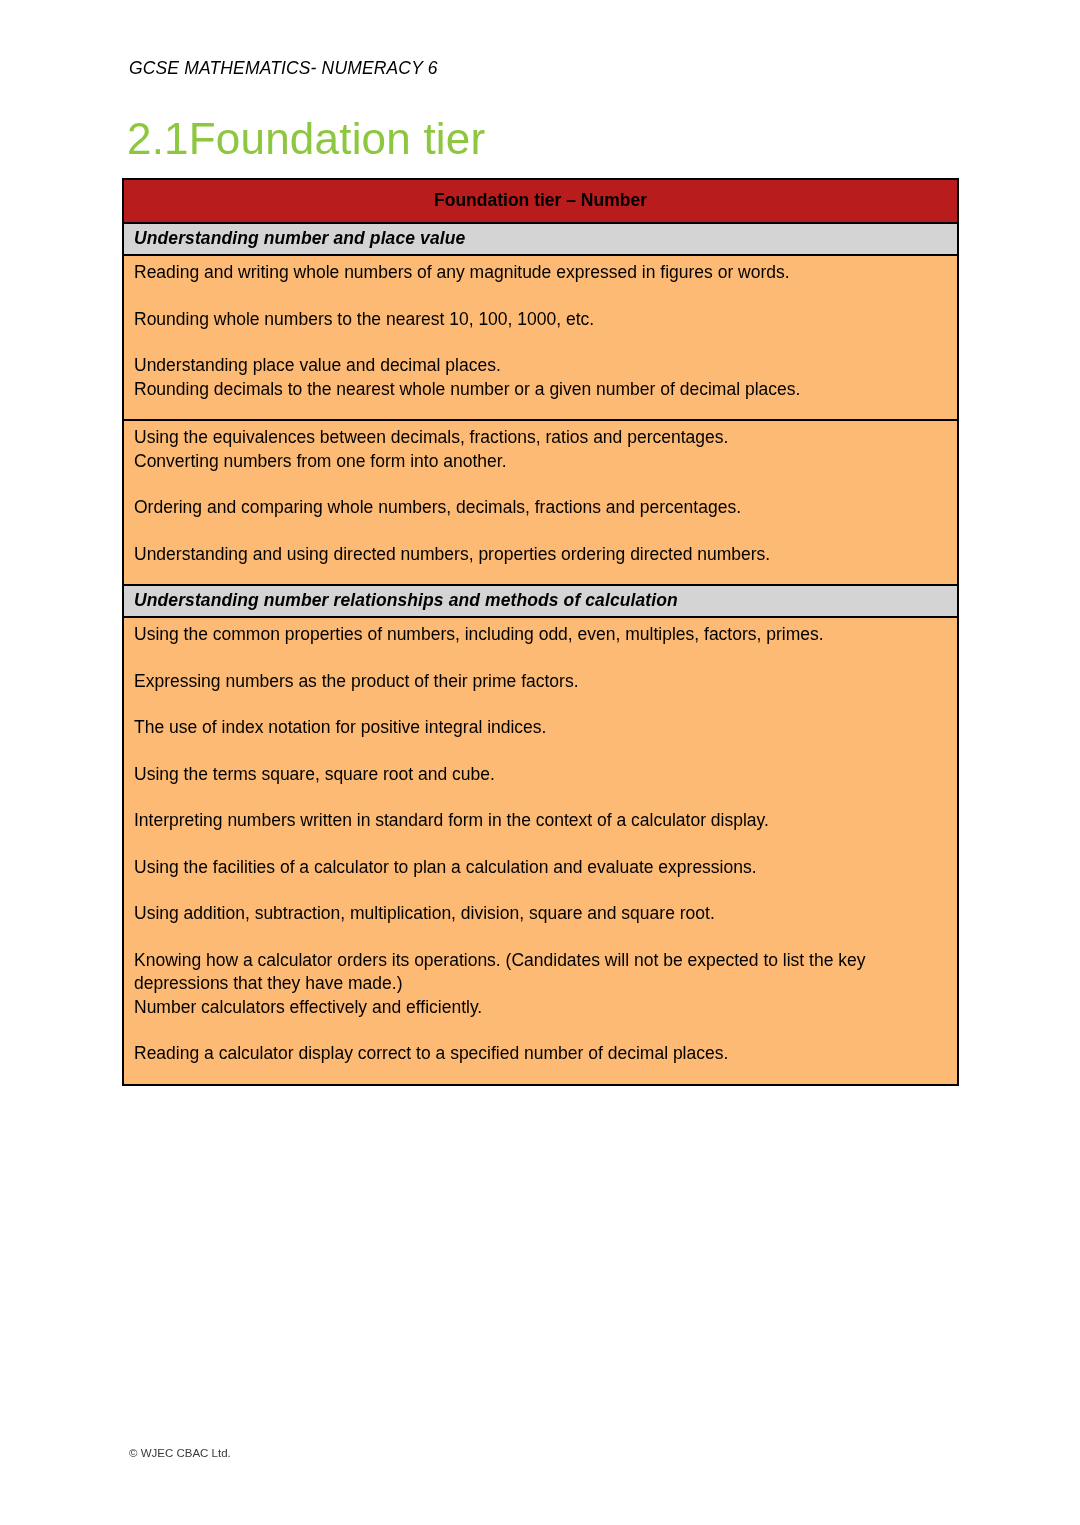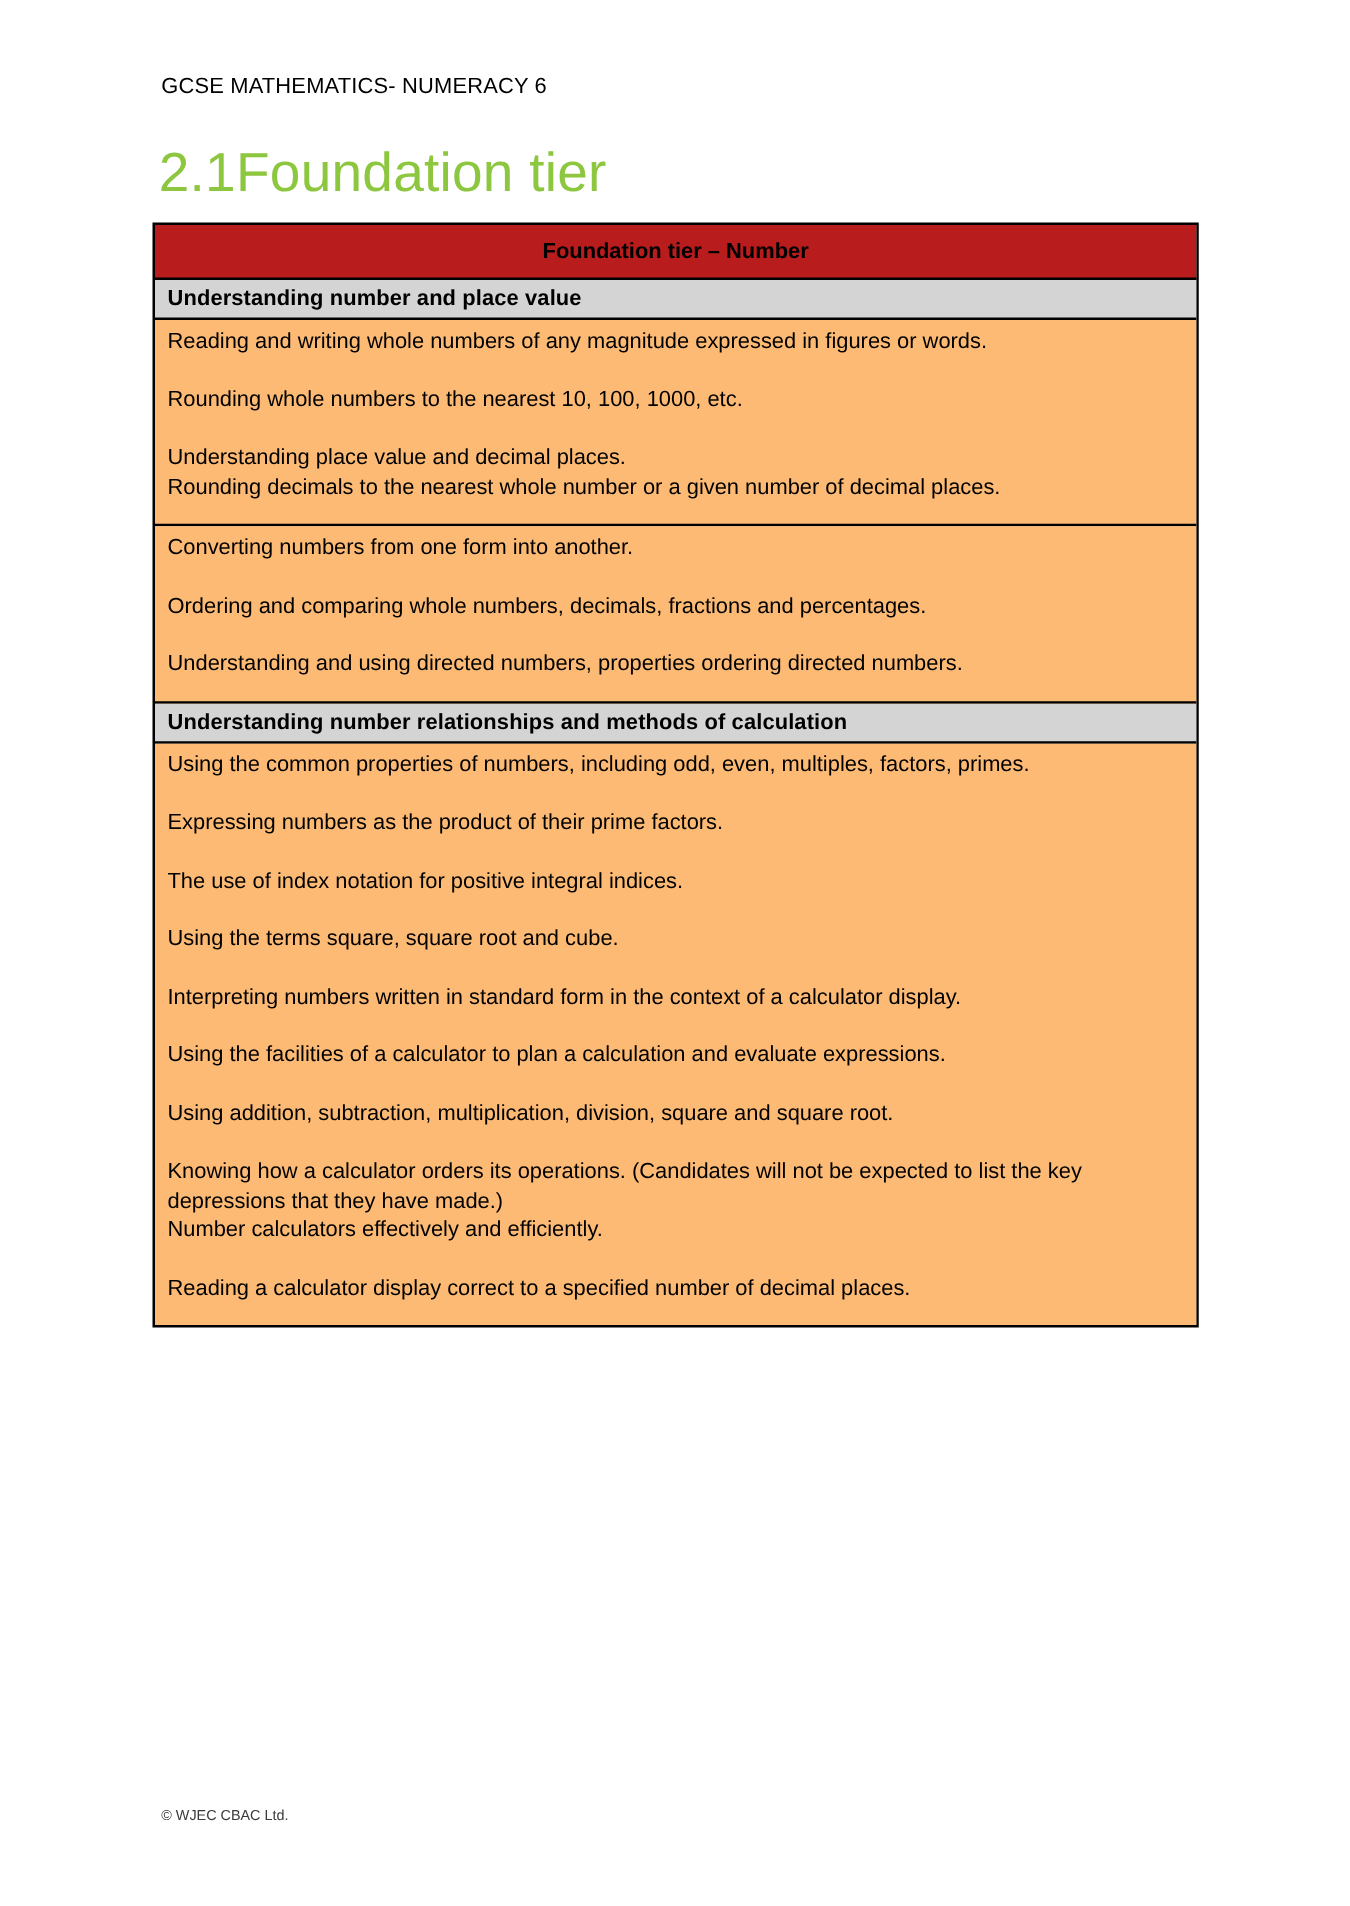--- a/index.html
+++ b/index.html
@@ -23,20 +23,21 @@
     height: 1525px;
     background: #ffffff;
   }
 
   
   .running-header {
     position: absolute;
     left: 129px;
     top: 58px;
     font-size: 17.5px;
+    font-style: italic;
     letter-spacing: 0.15px;
     color: #000;
     white-space: nowrap;
   }
 
   
   .section-heading {
     position: absolute;
     left: 127px;
     top: 114px;
@@ -73,20 +74,21 @@
     font-weight: bold;
     font-size: 17.5px;
     padding: 10px 0 11px;
     border-bottom: 2.5px solid #000;
     box-sizing: border-box;
   }
 
   .tbl-subhead {
     background: #d4d4d4;
     font-weight: bold;
+    font-style: italic;
     font-size: 17.5px;
     padding: 4px 0 5px 10px;
     border-bottom: 2.5px solid #000;
     box-sizing: border-box;
     letter-spacing: 0.1px;
   }
 
   .tbl-body {
     background: #fdba74;
     padding: 5px 12px 18px 10px;
@@ -140,20 +142,21 @@
         <p class="stmt">
           <span class="ln">Rounding whole numbers to the nearest 10, 100, 1000, etc.</span>
         </p>
         <p class="stmt">
           <span class="ln">Understanding place value and decimal places.</span>
           <span class="ln">Rounding decimals to the nearest whole number or a given number of decimal places.</span>
         </p>
       </div>
       <div class="tbl-row tbl-body">
         <p class="stmt">
+          <span class="ln">Using the equivalences between decimals, fractions, ratios and percentages.</span>
           <span class="ln">Converting numbers from one form into another.</span>
         </p>
         <p class="stmt">
           <span class="ln">Ordering and comparing whole numbers, decimals, fractions and percentages.</span>
         </p>
         <p class="stmt">
           <span class="ln">Understanding and using directed numbers, properties ordering directed numbers.</span>
         </p>
       </div>
       <div class="tbl-row tbl-subhead">Understanding number relationships and methods of calculation</div>

